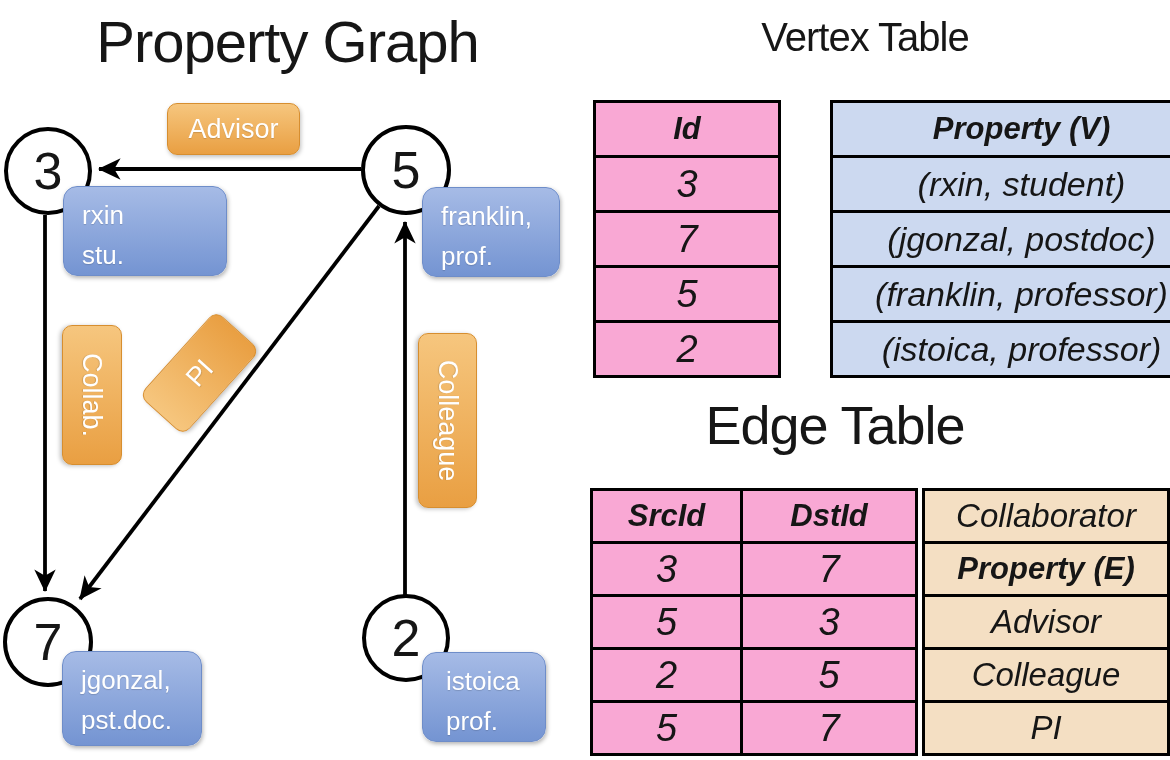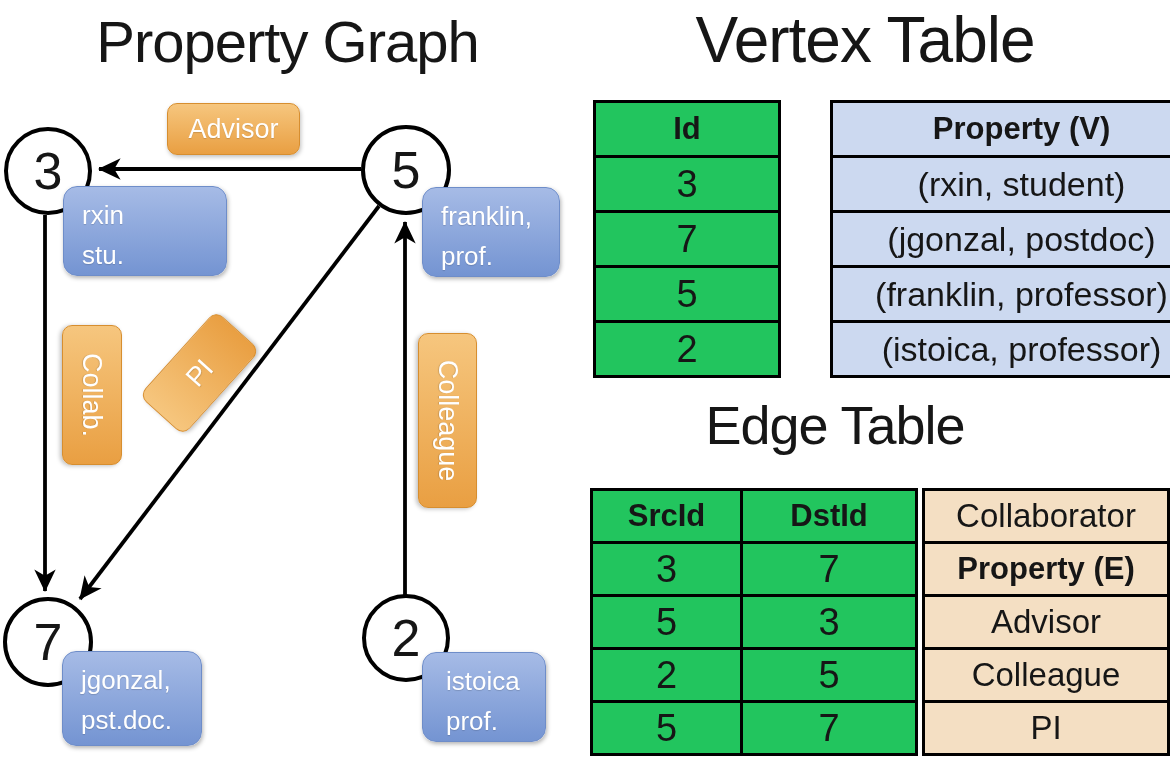--- a/index.html
+++ b/index.html
@@ -10,21 +10,21 @@
   html,body{margin:0;padding:0;background:#fff;}
   .canvas{
     position:relative;width:1170px;height:760px;background:#fff;overflow:hidden;
     font-family:"Liberation Sans",sans-serif;color:var(--text-dark);
   }
   .title{
     position:absolute;font-weight:300;letter-spacing:-1px;color:#161616;
     text-align:center;white-space:nowrap;
   }
   #graph-title{left:45px;top:8px;width:485px;font-size:58px;}
-  #vertex-title{left:690px;top:3px;width:350px;font-size:64px;}
+  #vertex-title{left:690px;top:15px;width:350px;font-size:40px;}
   #edge-title{left:660px;top:394px;width:350px;font-size:54px;}
 
   
   svg.edges{position:absolute;left:0;top:0;z-index:1;}
   .node{
     position:absolute;border:4.5px solid #000;border-radius:50%;background:#fff;
     display:flex;align-items:center;justify-content:center;z-index:2;box-sizing:border-box;
     font-size:52px;font-weight:300;color:#161616;
   }
   #node-3{left:4px;top:127px;width:88px;height:88px;}
@@ -52,21 +52,21 @@
     color:#fff;font-size:26px;line-height:1.55;padding:8px 10px 6px 18px;
     box-shadow:1px 2px 4px rgba(0,0,0,.3);text-shadow:0 1px 1px rgba(0,0,0,.15);
     box-sizing:border-box;
   }
   #box-rxin{left:63px;top:186px;width:164px;height:90px;}
   #box-franklin{left:422px;top:187px;width:138px;height:90px;}
   #box-jgonzal{left:62px;top:651px;width:140px;height:95px;}
   #box-istoica{left:422px;top:652px;width:124px;height:90px;padding-left:23px;}
 
   
-  table.tbl{position:absolute;border-collapse:collapse;table-layout:fixed;background:#22c55e;}
+  table.tbl{position:absolute;border-collapse:collapse;table-layout:fixed;background:#f9a8d4;font-style:italic;}
   table.tbl th,table.tbl td{
     border:3px solid #000;text-align:center;vertical-align:middle;
     padding:0;overflow:hidden;white-space:nowrap;color:#161616;
   }
   table.tbl th{font-size:31px;font-weight:bold;}
   table.tbl td{font-size:38px;font-weight:300;}
   table.vt tr{height:55px;}
   table.et tr{height:53px;}
   #vertex-id-table{left:593px;top:100px;width:188px;}
   #vertex-prop-table{left:830px;top:100px;width:383px;}

